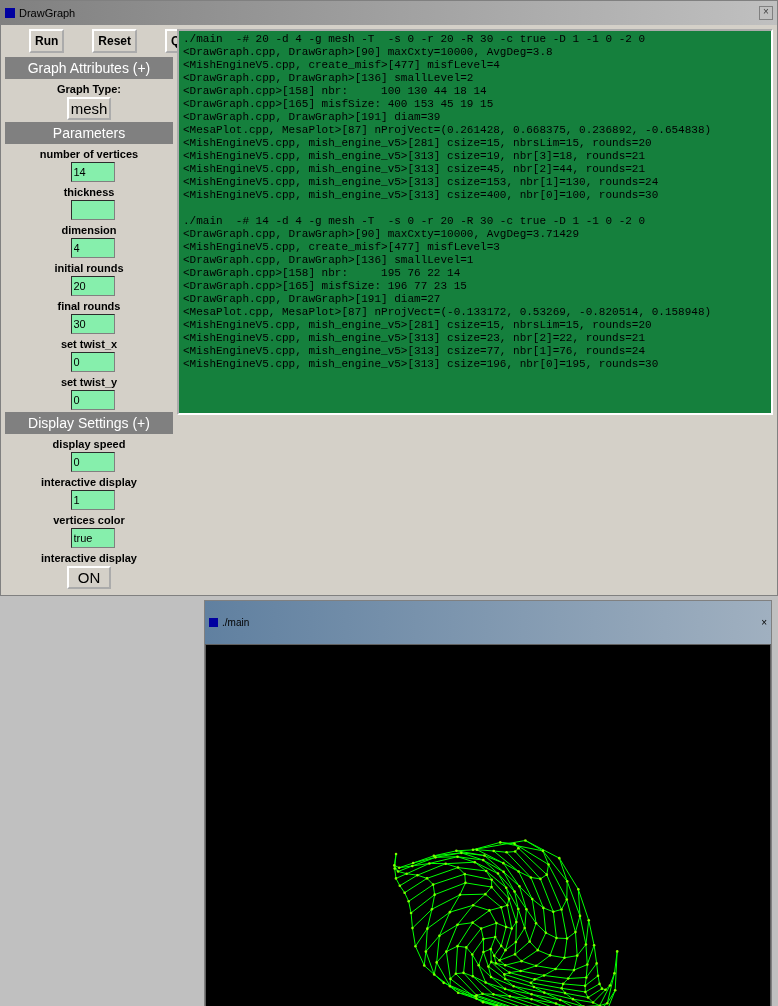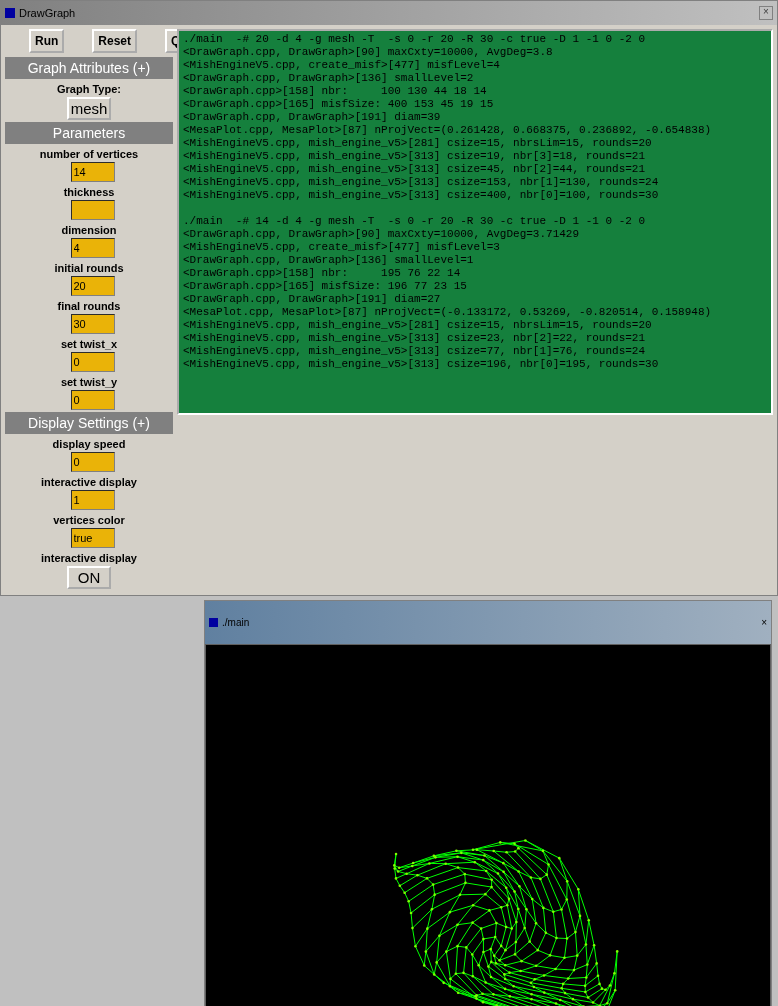--- a/index.html
+++ b/index.html
@@ -82,21 +82,21 @@
   }
   .param-label {
     flex: 1;
     font-weight: bold;
     font-size: 11px;
     padding: 2px 1px;
   }
   .param-input {
     width: 38px;
     border: 1px inset #808080;
-    background: #eab308;
+    background: #86efac;
     font-size: 11px;
     padding: 2px 2px;
     height: 14px;
     margin-left: 7px;
   }
   .param-btn {
     width: 40px;
     background: #d4d0c8;
     border: 2px outset #fff;
     font-size: 15px;

